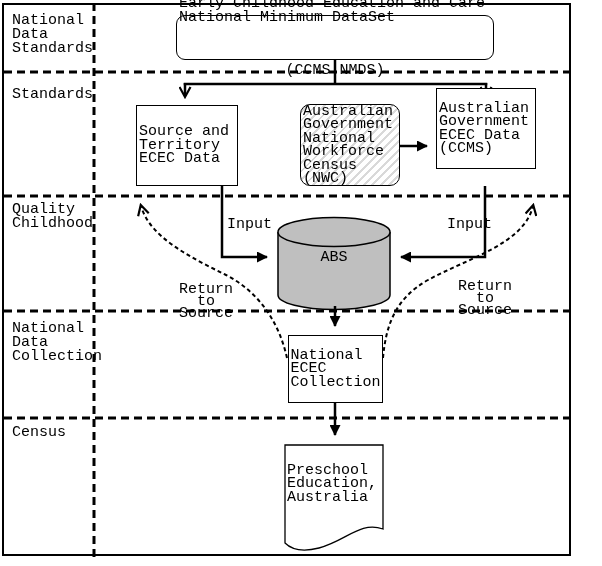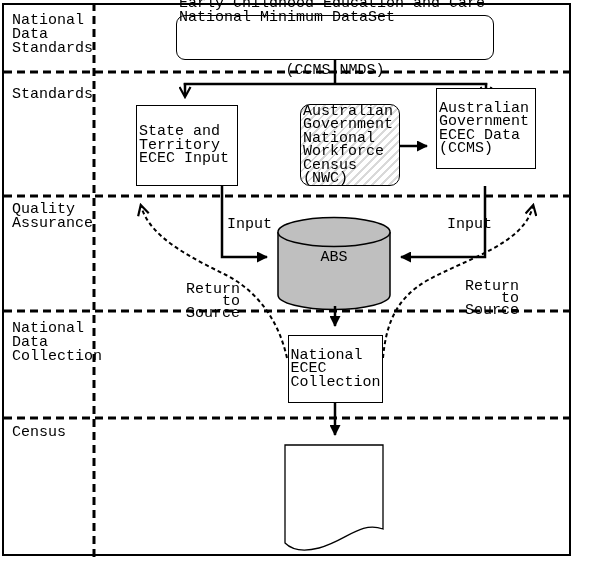--- a/index.html
+++ b/index.html
@@ -16,21 +16,21 @@
     text-align:left;background:#ffffff;border:1.5px solid #000;
     line-height:13.5px;padding:2px;box-sizing:border-box;gap:40px;
   }
   .node.thin{border-width:1.2px;}
   .rounded{border-radius:9px;border-width:1.7px;}
   .hatch{
     background:repeating-linear-gradient(135deg,#ffffff 0px,#ffffff 4px,#d9d9d9 4px,#d9d9d9 6px);
     border-radius:10px;
   }
   .edge-label{position:absolute;background:transparent;line-height:12px;}
-  .center{text-align:right;}
+  .center{text-align:center;}
   .overlay-label{
     position:absolute;display:flex;align-items:center;justify-content:center;
     text-align:left;background:transparent;border:none;line-height:13.5px;
   }
 </style>
 </head>
 <body>
 
 <div id="canvas">
 
@@ -73,38 +73,39 @@
 
     <path d="M335,306 V326" fill="none" stroke="#000" stroke-width="2.5" marker-end="url(#arrowFilled)"></path>
 
     <path d="M335,403 V435" fill="none" stroke="#000" stroke-width="2.5" marker-end="url(#arrowFilled)"></path>
 
     <path d="M285,445 H383 V529 C360,521 346,541 319,548 C303,552 292,550 285,543 Z" fill="#ffffff" stroke="#000" stroke-width="1.3"></path>
   </svg>
 
   <div class="abs lane-label" style="top:14px;">National Data Standards</div>
   <div class="abs lane-label" style="top:88px;">Standards</div>
-  <div class="abs lane-label" style="top:203px;">Quality Assurance</div>
+  <div class="abs lane-label" style="top:203px;">Quality Childhood</div>
   <div class="abs lane-label" style="top:322px;">National Data Collection</div>
   <div class="abs lane-label" style="top:426px;">Census</div>
 
   <div class="node rounded" style="left:176px;top:15px;width:318px;height:45px;flex-direction:column;">
     <span>Early Childhood Education and Care National Minimum DataSet</span>
     <span>(CCMS NMDS)</span>
   </div>
 
-  <div class="node thin" style="left:136px;top:105px;width:102px;height:81px;">State and Territory ECEC Input</div>
+  <div class="node thin" style="left:136px;top:105px;width:102px;height:81px;">Source and Territory ECEC Data</div>
 
   <div class="node thin hatch" style="left:300px;top:104px;width:100px;height:82px;">Australian Government National Workforce Census (NWC)</div>
 
   <div class="node thin" style="left:436px;top:88px;width:100px;height:81px;">Australian Government ECEC Data (CCMS)</div>
 
   <div class="overlay-label" style="left:278px;top:248px;width:112px;height:20px;">ABS</div>
 
   <div class="node thin" style="left:288px;top:335px;width:95px;height:68px;">National ECEC Collection</div>
 
+  <div class="overlay-label" style="left:287px;top:458px;width:94px;height:52px;">Preschool Education, Australia</div>
 
   <div class="edge-label" style="left:227px;top:219px;">Input</div>
   <div class="edge-label" style="left:447px;top:219px;">Input</div>
   <div class="edge-label center" style="left:172px;top:284px;width:68px;">Return to Source</div>
   <div class="edge-label center" style="left:451px;top:281px;width:68px;">Return to Source</div>
 
 </div>
 
 </body></html>

